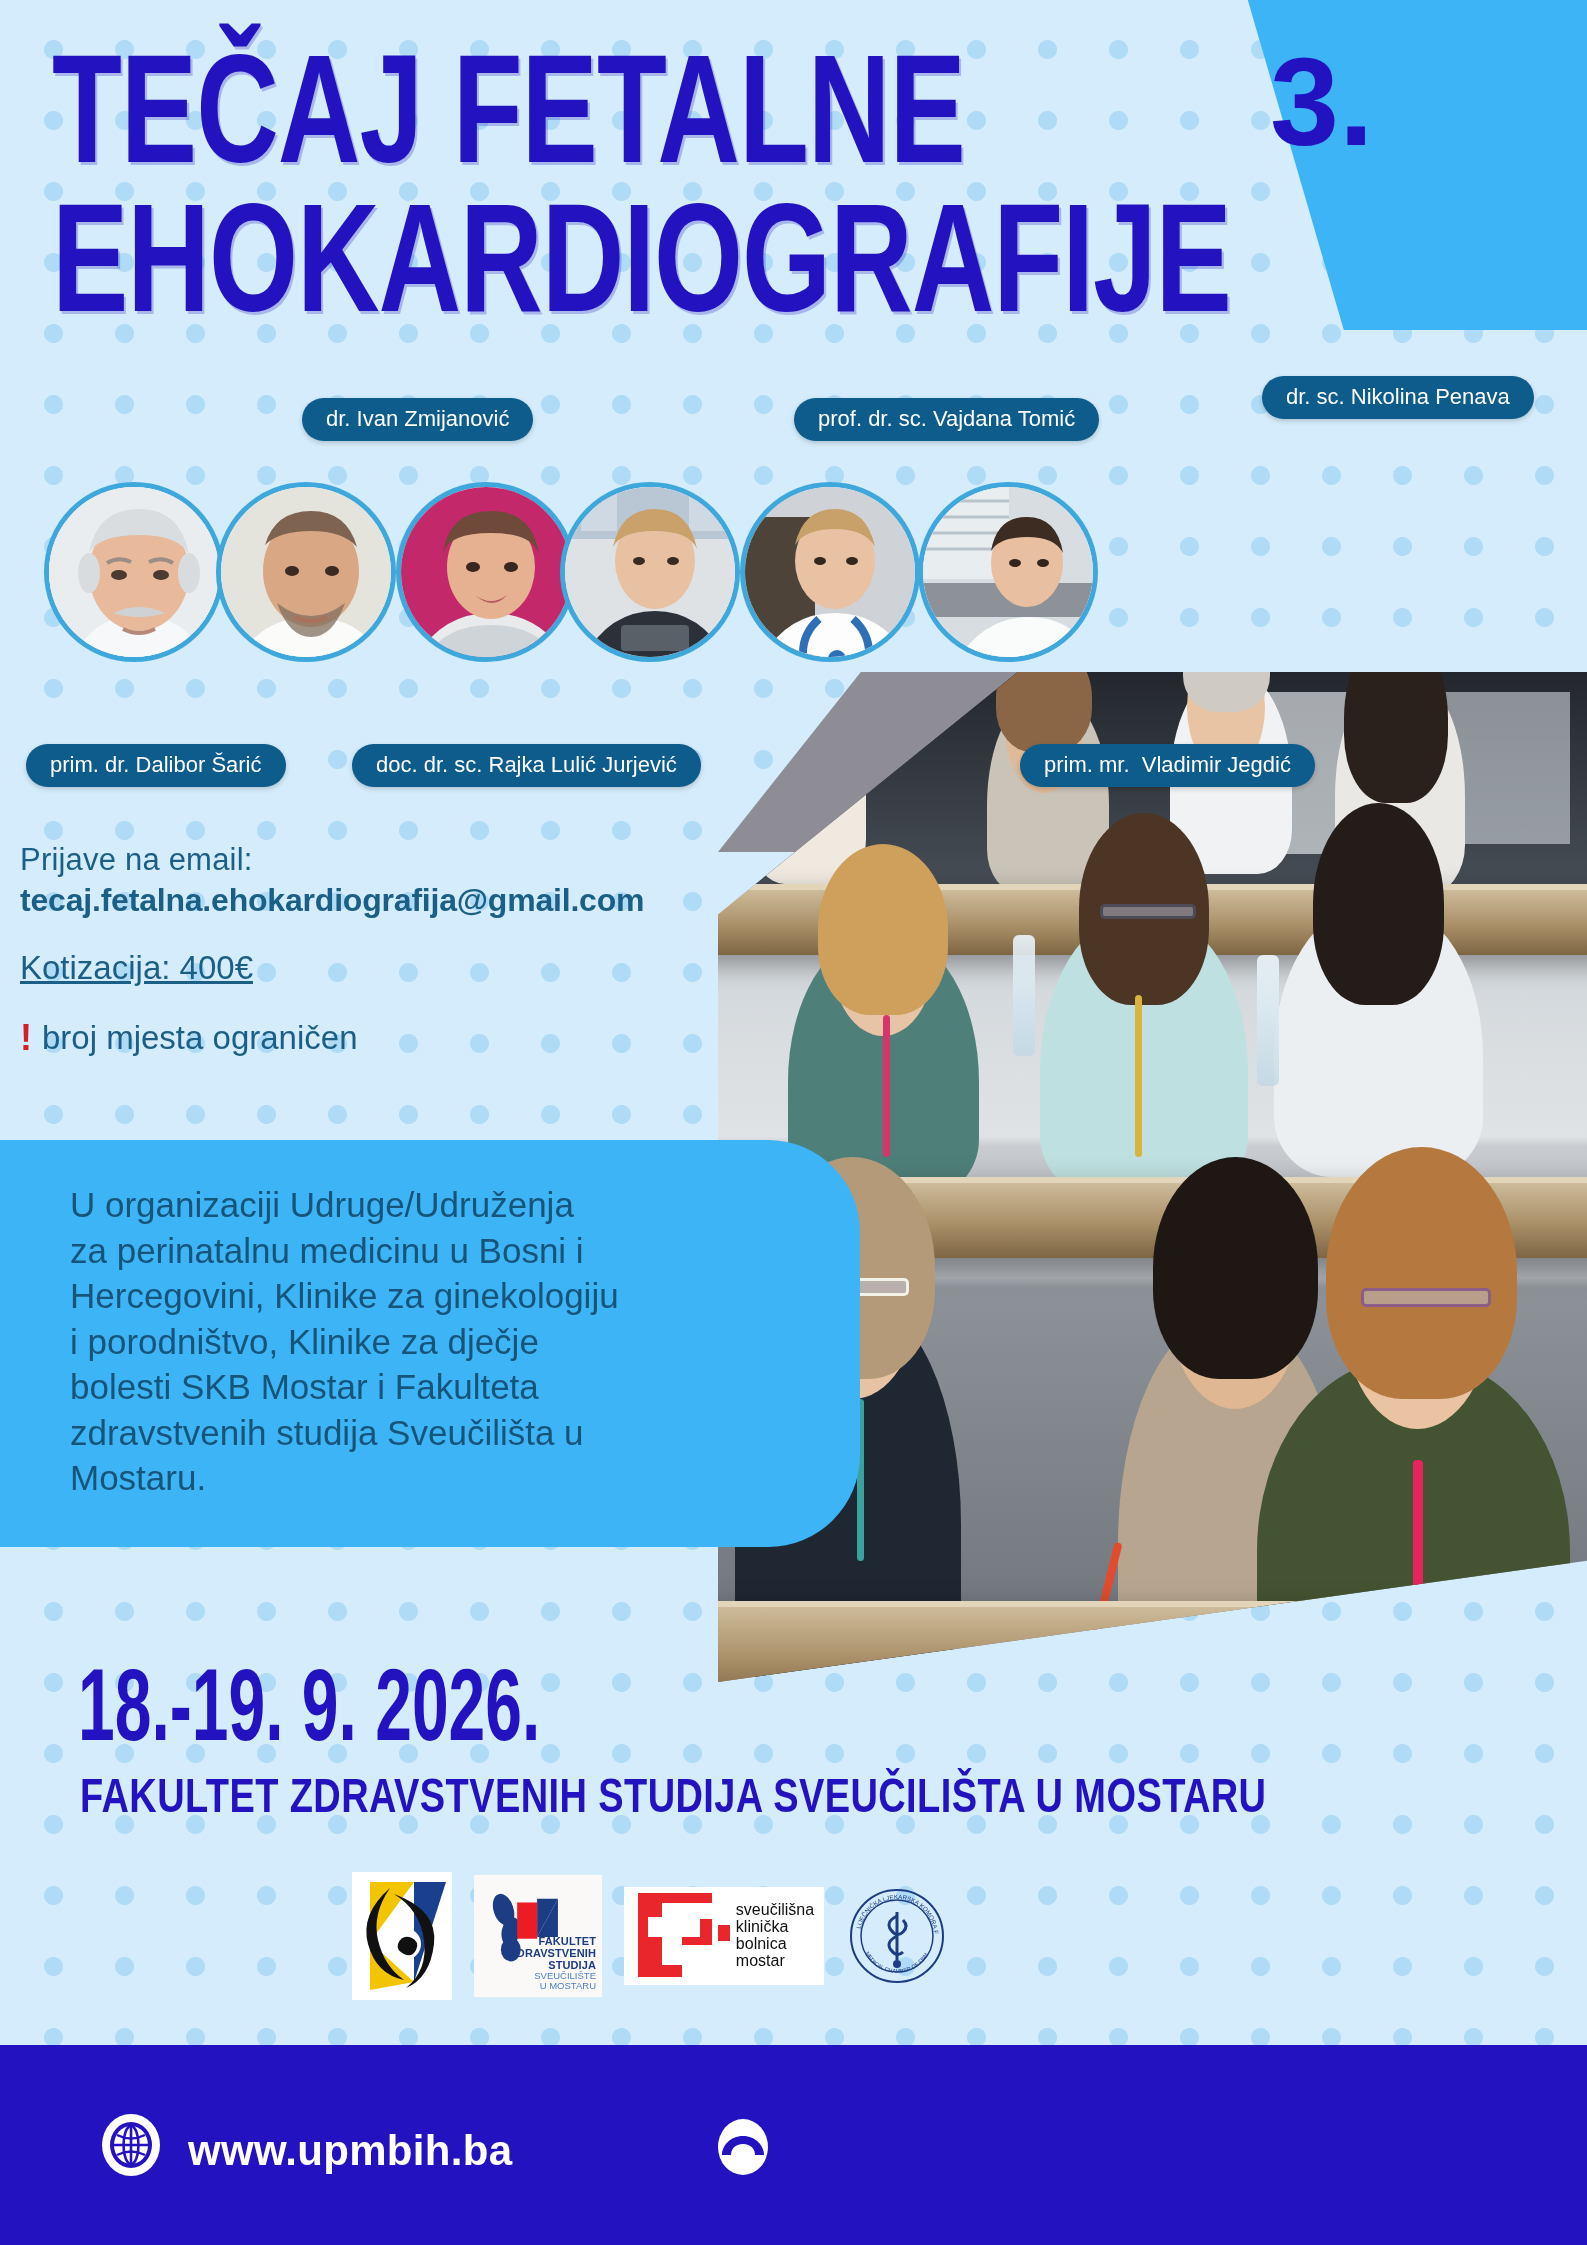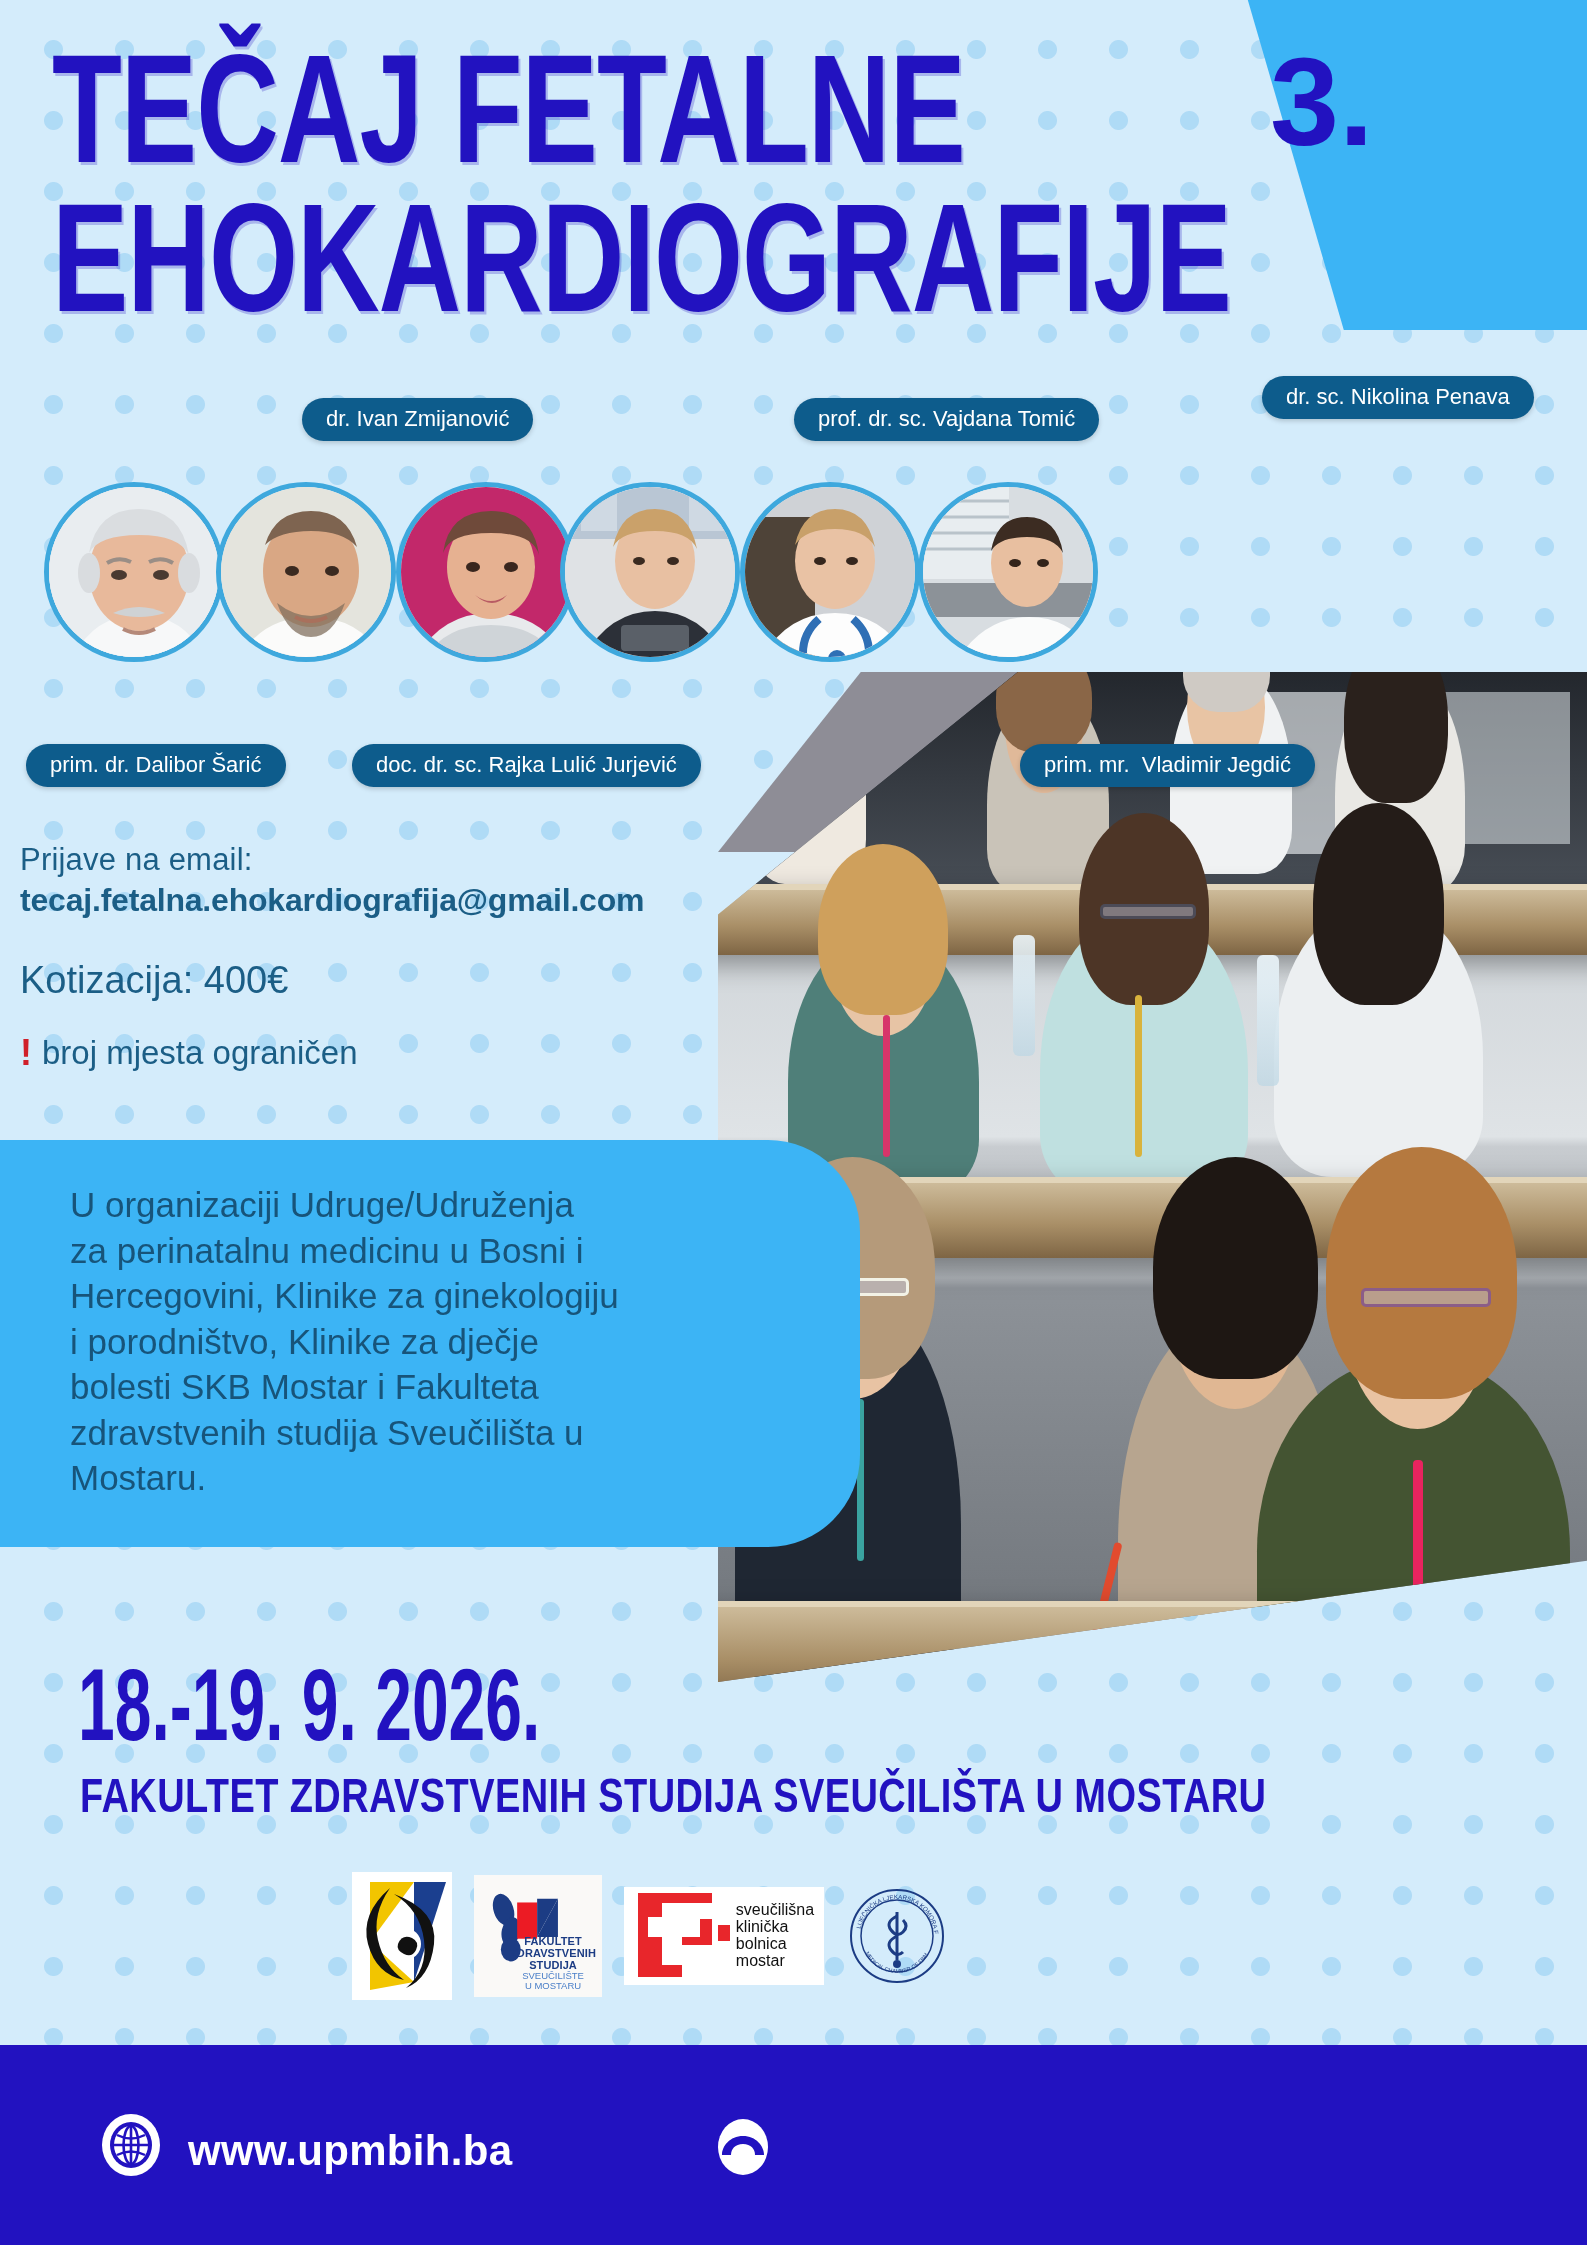--- a/index.html
+++ b/index.html
@@ -107,21 +107,21 @@
     border:5px solid #3ea8dd;
     overflow:hidden;
     background:#e9eef2;
   }
   .portrait .inner{ position:absolute; inset:0; }
 
   
   #info{ position:absolute; left:20px; top:842px; width:700px; color:#1b5e86; }
   #info .lbl{ font-size:31px; letter-spacing:.2px; }
   #info .mail{ font-size:32px; font-weight:700; margin-top:4px; letter-spacing:-.2px; }
-  #info .fee{ font-size:38px; margin-top:40px; }
+  #info .fee{ font-size:33px; margin-top:30px;text-decoration:underline; }
   #info .limit{ font-size:33px; margin-top:32px; display:flex; align-items:center; gap:10px; }
   #info .bang{ color:#d0202a; font-weight:700; font-size:36px; line-height:1; }
 
   
   #orgbox{
     position:absolute; left:0; top:1140px;
     width:860px; padding:42px 52px 46px 70px;
     background:#3cb4f5;
     border-radius:0 92px 92px 0;
     color:#17547a;
@@ -148,21 +148,21 @@
   #logos{
     position:absolute; left:352px; top:1872px;
     display:flex; align-items:center; gap:22px;
   }
   .logo{ background:#fff; display:flex; align-items:center; justify-content:center; }
   .logo.l1{ width:100px; height:128px; background:#fff; position:relative; overflow:hidden; }
   .logo.l2{ width:128px; height:122px; background:#faf9f7; position:relative; padding:6px; }
   .logo.l3{ width:200px; height:98px; background:#fff; position:relative; display:flex; }
   .logo.l4{ width:102px; height:100px; background:transparent; position:relative; }
 
-  .l2txt{ position:absolute; right:6px; bottom:6px; text-align:center; line-height:1.05; }
+  .l2txt{ position:absolute; right:6px; bottom:6px; text-align:right; line-height:1.05; }
   .l2txt b{ display:block; color:#1c3c84; font-size:11px; font-weight:800; letter-spacing:.1px;}
   .l2txt s{ display:block; color:#4a7fc8; font-size:9.5px; text-decoration:none; }
 
   .l3txt{ font-size:16px; line-height:1.06; color:#111; font-weight:500; padding-left:6px;
           display:flex; flex-direction:column; justify-content:center; }
 
   
   #footer{
     position:absolute; left:0; bottom:0;
     width:1587px; height:200px;

